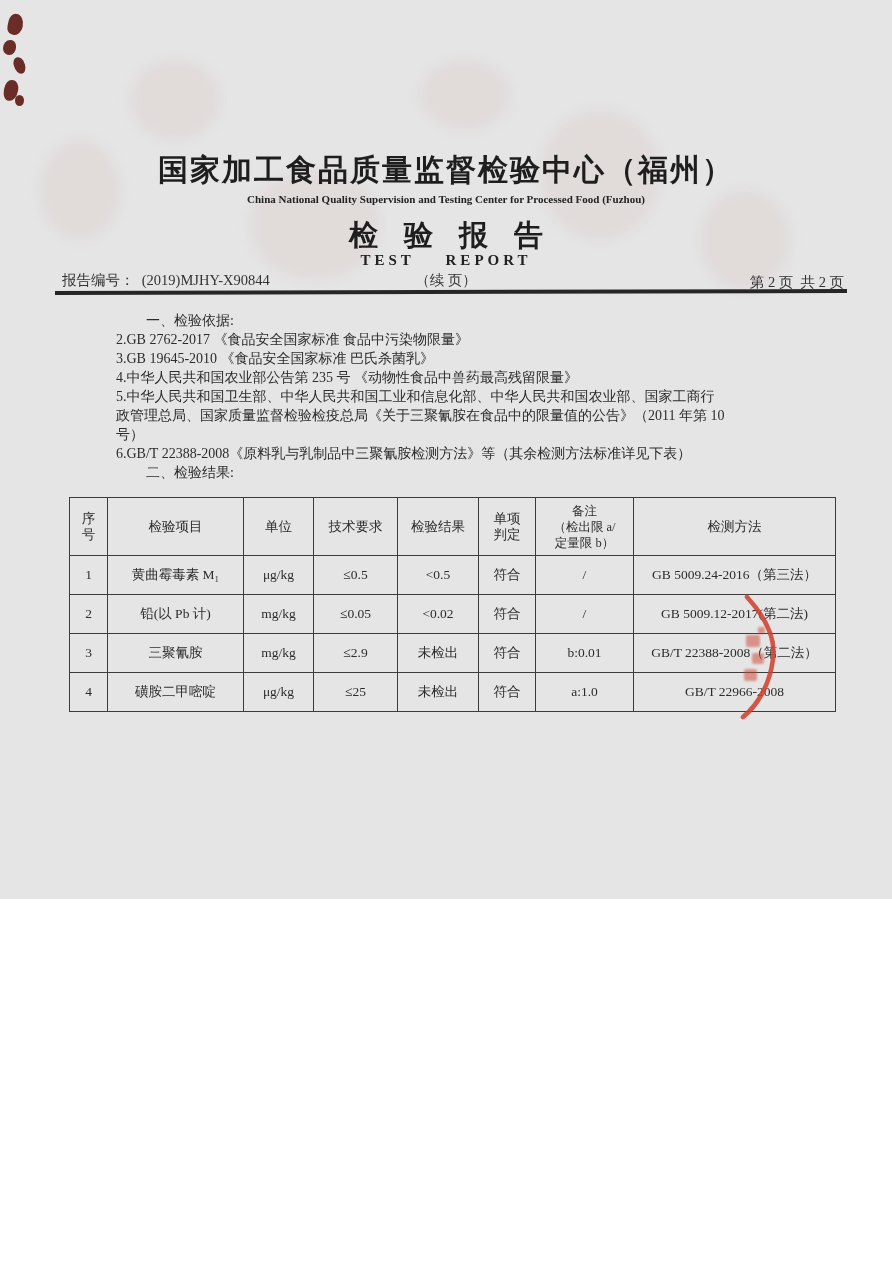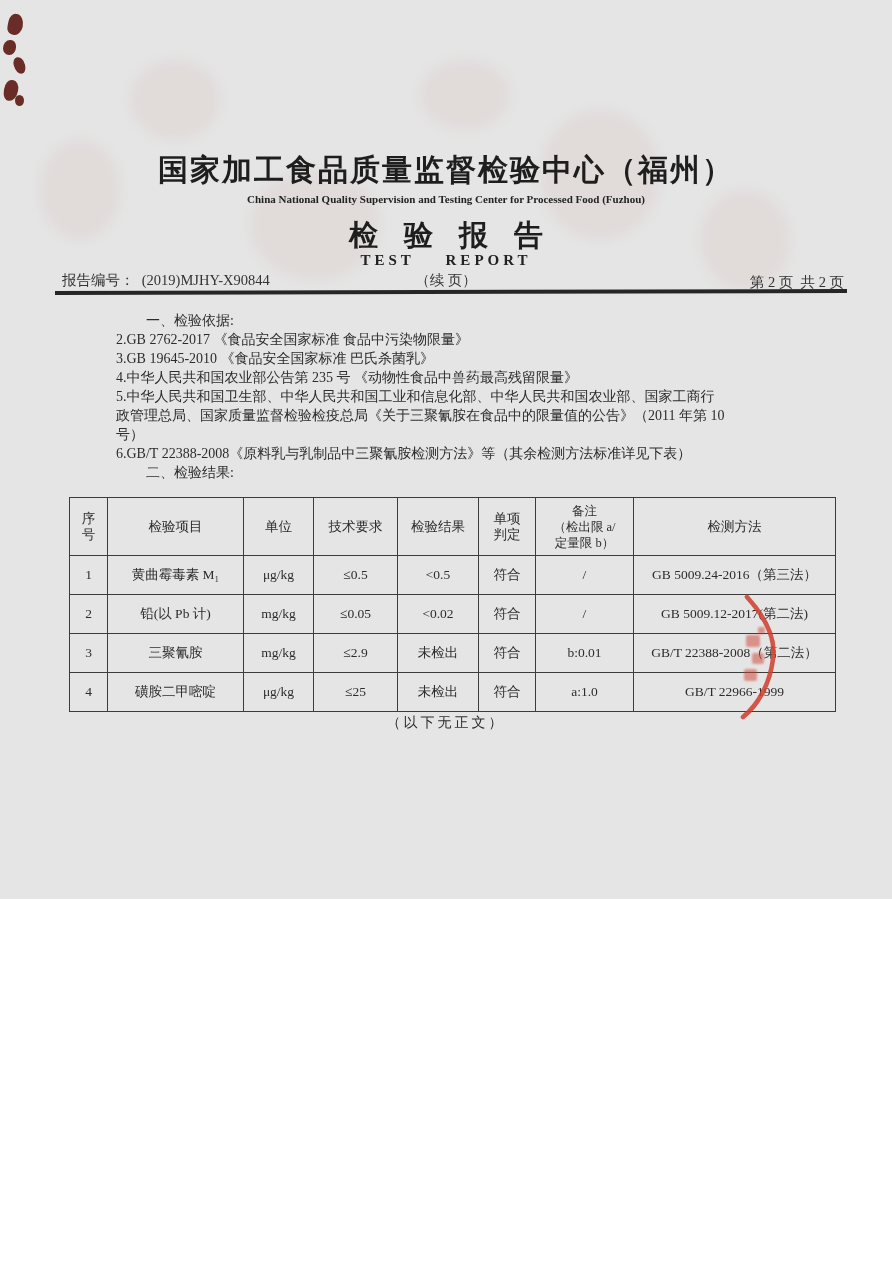--- a/index.html
+++ b/index.html
@@ -184,26 +184,25 @@
         <td class="cell-method">GB/T 22388-2008（第二法）</td>
       </tr>
       <tr>
         <td>4</td>
         <td class="cell-item">磺胺二甲嘧啶</td>
         <td>μg/kg</td>
         <td>≤25</td>
         <td>未检出</td>
         <td>符合</td>
         <td>a:1.0</td>
-        <td class="cell-method">GB/T 22966-1999</td>
+        <td class="cell-method">GB/T 22966-2008</td>
       </tr>
     </tbody>
   </table>
 
-  <div class="footnote">（以下无正文）</div>
 
   <svg class="stamp" viewBox="0 0 130 155" xmlns="http://www.w3.org/2000/svg">
     <path d="M 57 14 C 77 36, 86 56, 83 76 C 80 100, 69 121, 53 134" fill="none" stroke="#cf4130" stroke-width="4.6" stroke-linecap="round" opacity="0.88"></path>
     <g fill="#cf4130" opacity="0.5" style="filter:blur(1.1px);">
       <rect x="56" y="52" width="14" height="12" rx="2"></rect>
       <rect x="62" y="70" width="12" height="11" rx="2"></rect>
       <rect x="54" y="86" width="13" height="12" rx="2"></rect>
       <rect x="68" y="44" width="7" height="7" rx="1"></rect>
     </g>
   </svg>

